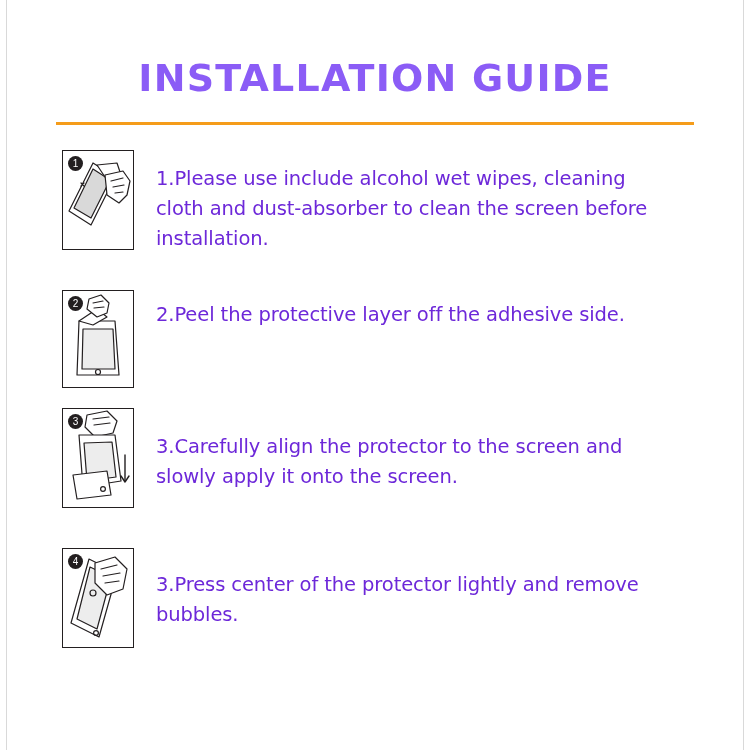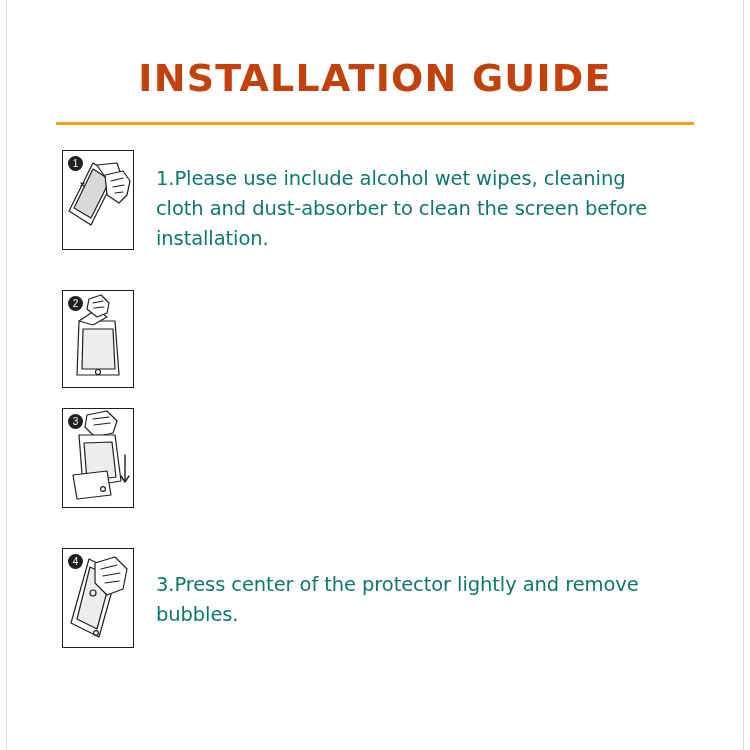--- a/index.html
+++ b/index.html
@@ -39,21 +39,21 @@
 
   .title {
     position: absolute;
     left: 0;
     right: 0;
     top: 56px;
     text-align: center;
     font-size: 38px;
     font-weight: bold;
     letter-spacing: 1.2px;
-    color: #c2410c;
+    color: #8b5cf6;
     font-family: "DejaVu Sans", sans-serif;
   }
 
   .rule {
     position: absolute;
     left: 56px;
     right: 56px;
     top: 122px;
     height: 3px;
     background: #f59c1a;
@@ -110,21 +110,21 @@
   .thumb svg {
     position: absolute;
     left: 0;
     top: 0;
   }
 
   .text {
     padding-left: 22px;
     font-size: 19.5px;
     line-height: 30px;
-    color: #0f766e;
+    color: #6d28d9;
     font-family: "DejaVu Sans", sans-serif;
     max-width: 520px;
     letter-spacing: -0.1px;
   }
   .step-1 .text { padding-top: 14px; }
   .step-2 .text { padding-top: 10px; }
   .step-3 .text { padding-top: 24px; }
   .step-4 .text { padding-top: 22px; }
 </style>
 </head>
@@ -177,20 +177,21 @@
             <circle cx="35" cy="81" r="2.5"></circle>
 
             <path d="M16 30 L34 18 L44 26 L30 34 Z" fill="#ffffff"></path>
 
             <path d="M26 8 L38 4 L46 12 L44 22 L34 26 L24 18 Z" fill="#ffffff"></path>
             <path d="M30 12 L40 10"></path>
             <path d="M31 17 L41 16"></path>
           </g>
         </svg>
       </div>
+      <div class="text">2.Peel the protective layer off the adhesive side.</div>
     </div>
 
     <div class="step step-3">
       <div class="thumb">
         <div class="badge">3</div>
         <svg width="72" height="100" viewBox="0 0 72 100">
           <g fill="none" stroke="#231f20" stroke-width="1.2" stroke-linejoin="round" stroke-linecap="round">
 
             <path d="M24 6 L44 2 L54 12 L50 24 L32 28 L22 18 Z" fill="#ffffff"></path>
             <path d="M30 10 L46 8"></path>
@@ -201,20 +202,21 @@
             <path d="M21 34 L49 33 L53 68 L24 72 Z"></path>
 
             <path d="M10 66 L44 62 L48 86 L14 90 Z" fill="#ffffff"></path>
             <circle cx="40" cy="80" r="2.4"></circle>
 
             <path d="M62 46 L62 72" stroke-width="1.4"></path>
             <path d="M58 67 L62 73 L66 67" stroke-width="1.4"></path>
           </g>
         </svg>
       </div>
+      <div class="text">3.Carefully align the protector to  the screen and slowly apply it onto the screen.</div>
     </div>
 
     <div class="step step-4">
       <div class="thumb">
         <div class="badge">4</div>
         <svg width="72" height="100" viewBox="0 0 72 100">
           <g fill="none" stroke="#231f20" stroke-width="1.2" stroke-linejoin="round" stroke-linecap="round">
 
             <path d="M26 10 L54 24 L36 88 L8 74 Z" fill="#ffffff"></path>
             <path d="M27 18 L48 28 L34 80 L14 70 Z" fill="#ededed" stroke="none"></path>

